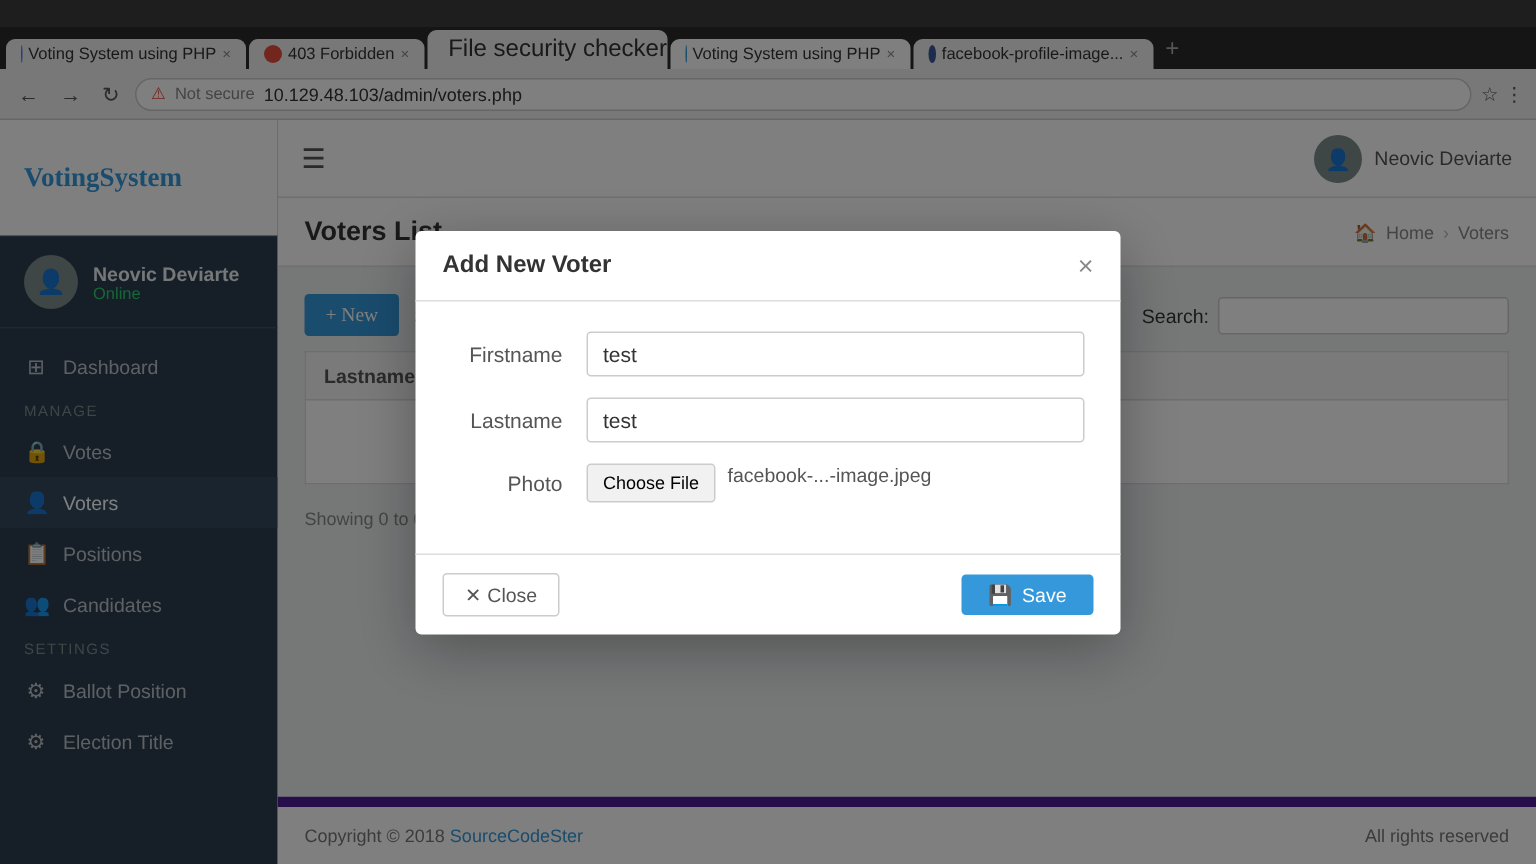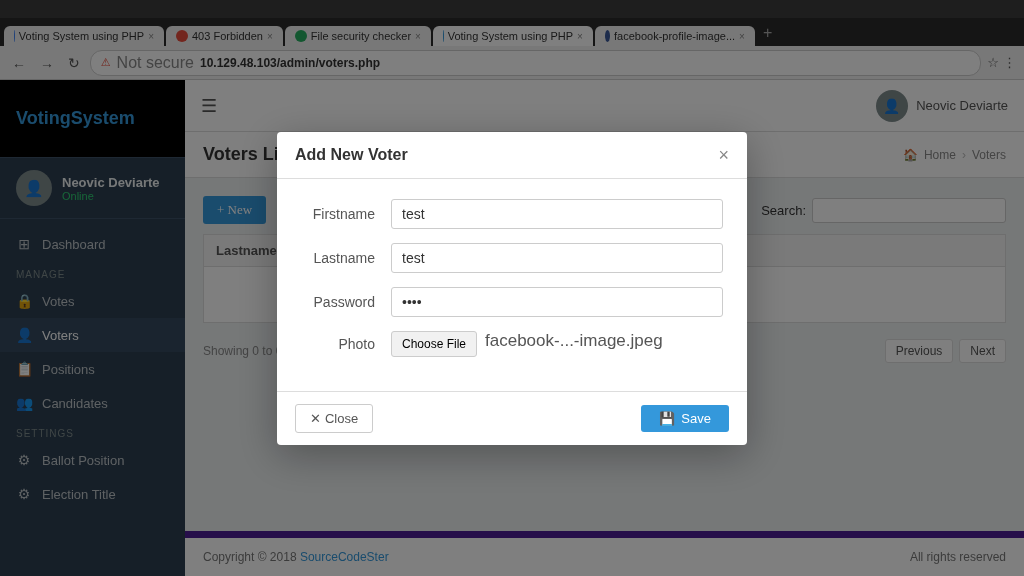--- a/index.html
+++ b/index.html
@@ -18,21 +18,21 @@
     .lock-icon { color: #e74c3c; font-size: 11px; }
     .address-text { flex: 1; }
     .browser-actions { display: flex; gap: 4px; }
     .browser-action-btn { background: none; border: none; font-size: 13px; color: #555; cursor: pointer; }
 
     
     .app { display: flex; height: calc(576px - 80px); }
 
     
     .sidebar { width: 185px; background: #2c3e50; color: #bdc3c7; flex-shrink: 0; display: flex; flex-direction: column; }
-    .sidebar-brand { padding: 28px 16px; font-size: 18px; font-weight: bold; color: #fff; background: #000000; border-bottom: 1px solid #3d5166; }
+    .sidebar-brand { padding: 28px 16px; font-size: 18px; font-weight: bold; color: #fff; background: #ffffff; border-bottom: 1px solid #3d5166; font-family: Liberation Serif, serif; }
     .sidebar-brand span { color: #3498db; }
     .sidebar-user { padding: 12px 16px; display: flex; align-items: center; gap: 10px; border-bottom: 1px solid #3d5166; }
     .sidebar-avatar { width: 36px; height: 36px; border-radius: 50%; background: #7f8c8d; overflow: hidden; display: flex; align-items: center; justify-content: center; color: #fff; font-size: 16px; }
     .sidebar-user-info .name { color: #ecf0f1; font-size: 13px; font-weight: 600; }
     .sidebar-user-info .status { color: #2ecc71; font-size: 11px; }
     .sidebar-nav { flex: 1; padding-top: 8px; }
     .sidebar-section-label { padding: 8px 16px 4px; font-size: 10px; text-transform: uppercase; color: #7f8c8d; letter-spacing: 1px; }
     .sidebar-item { display: flex; align-items: center; gap: 10px; padding: 9px 16px; cursor: pointer; color: #bdc3c7; font-size: 13px; }
     .sidebar-item.active { background: #34495e; color: #fff; }
     .sidebar-item .icon { font-size: 14px; width: 16px; text-align: center; }
@@ -78,21 +78,21 @@
     .modal { background: #fff; border-radius: 4px; width: 470px; box-shadow: 0 10px 40px rgba(0,0,0,0.3); }
     .modal-header { padding: 14px 18px; border-bottom: 1px solid #ddd; display: flex; align-items: center; justify-content: space-between; }
     .modal-title { font-size: 16px; font-weight: 600; color: #333; text-align: center; }
     .modal-close { background: none; border: none; font-size: 18px; cursor: pointer; color: #888; line-height: 1; }
     .modal-body { padding: 20px 24px; }
     .form-group { display: flex; align-items: center; margin-bottom: 14px; }
     .form-label { width: 90px; text-align: right; padding-right: 16px; font-size: 14px; color: #555; flex-shrink: 0; }
     .form-input { flex: 1; border: 1px solid #ccc; border-radius: 3px; padding: 6px 10px; font-size: 14px; color: #333; outline: none; }
     .photo-control { display: flex; align-items: flex-start; gap: 8px; }
     .choose-file-btn { background: #f1f1f1; border: 1px solid #ccc; border-radius: 3px; padding: 5px 10px; font-size: 12px; cursor: pointer; white-space: nowrap; }
-    .file-name { font-size: 17px; color: #555; }
+    .file-name { font-size: 13px; color: #555; }
     .modal-footer { padding: 12px 18px; border-top: 1px solid #ddd; display: flex; justify-content: space-between; align-items: center; }
     .close-btn { background: #fff; border: 1px solid #ccc; color: #555; padding: 6px 14px; border-radius: 3px; cursor: pointer; font-size: 13px; display: flex; align-items: center; gap: 4px; }
     .save-btn { background: #3498db; color: #fff; border: none; padding: 6px 18px; border-radius: 3px; cursor: pointer; font-size: 13px; display: flex; align-items: center; gap: 6px; }
   </style>
 </head>
 <body>
 
 <div class="browser-chrome">
   <span style="color:#aaa;font-size:10px;"></span>
 </div>
@@ -103,21 +103,21 @@
     <span style="font-size:11px;">Voting System using PHP</span>
     <span class="close-x">×</span>
   </div>
   <div class="browser-tab">
     <span class="favicon" style="background:#e74c3c;"></span>
     <span style="font-size:11px;">403 Forbidden</span>
     <span class="close-x">×</span>
   </div>
   <div class="browser-tab">
     <span class="favicon" style="background:#27ae60;"></span>
-    <span style="font-size:11px;">File security checker</span>
+    <span style="font-size:16px;">File security checker</span>
     <span class="close-x">×</span>
   </div>
   <div class="browser-tab active">
     <span class="favicon" style="background:#3498db;"></span>
     <span style="font-size:11px;">Voting System using PHP</span>
     <span class="close-x">×</span>
   </div>
   <div class="browser-tab">
     <span class="favicon" style="background:#3b5998;"></span>
     <span style="font-size:11px;">facebook-profile-image...</span>
@@ -125,22 +125,22 @@
   </div>
   <span style="font-size:16px;color:#aaa;padding:0 6px;cursor:pointer;padding-bottom:4px;">+</span>
 </div>
 
 <div class="browser-toolbar">
   <button class="nav-btn">←</button>
   <button class="nav-btn">→</button>
   <button class="nav-btn">↻</button>
   <div class="address-bar">
     <span class="lock-icon">⚠</span>
-    <span style="font-size:16px;color:#888;">Not secure</span>
-    <span class="address-text" style="font-size:12px;color:#333;font-weight:bold;">10.129.48.103/admin/voters.php</span>
+    <span style="font-size:11px;color:#888;">Not secure</span>
+    <span class="address-text" style="font-size:12px;color:#333;">10.129.48.103/admin/voters.php</span>
   </div>
   <div class="browser-actions">
     <button class="browser-action-btn">☆</button>
     <button class="browser-action-btn">⋮</button>
   </div>
 </div>
 
 <div class="app">
 
   <div class="sidebar">
@@ -232,24 +232,20 @@
           </tr>
         </thead>
         <tbody>
           <tr>
             <td colspan="2" style="text-align:center;color:#aaa;padding:20px;">No data available</td>
           </tr>
         </tbody>
       </table>
       <div style="display:flex;justify-content:space-between;align-items:center;margin-top:8px;">
         <span class="table-info">Showing 0 to 0</span>
-        <div class="table-pagination">
-          <button class="page-btn">Previous</button>
-          <button class="page-btn">Next</button>
-        </div>
       </div>
     </div>
 
     <div class="footer">
       <div>
         <span>Copyright © 2018</span>
         <a href="#">SourceCodeSter</a>
       </div>
       <div>All rights reserved</div>
     </div>
@@ -268,24 +264,20 @@
       <div class="form-group">
         <label class="form-label">Firstname</label>
         <input class="form-input" type="text" value="test" style="">
       </div>
 
       <div class="form-group">
         <label class="form-label">Lastname</label>
         <input class="form-input" type="text" value="test" style="">
       </div>
 
-      <div class="form-group">
-        <label class="form-label">Password</label>
-        <input class="form-input" type="password" value="test" style="">
-      </div>
 
       <div class="form-group">
         <label class="form-label">Photo</label>
         <div class="photo-control">
           <button class="choose-file-btn">Choose File</button>
 
           <span class="file-name">facebook-...-image.jpeg</span>
         </div>
       </div>
 

